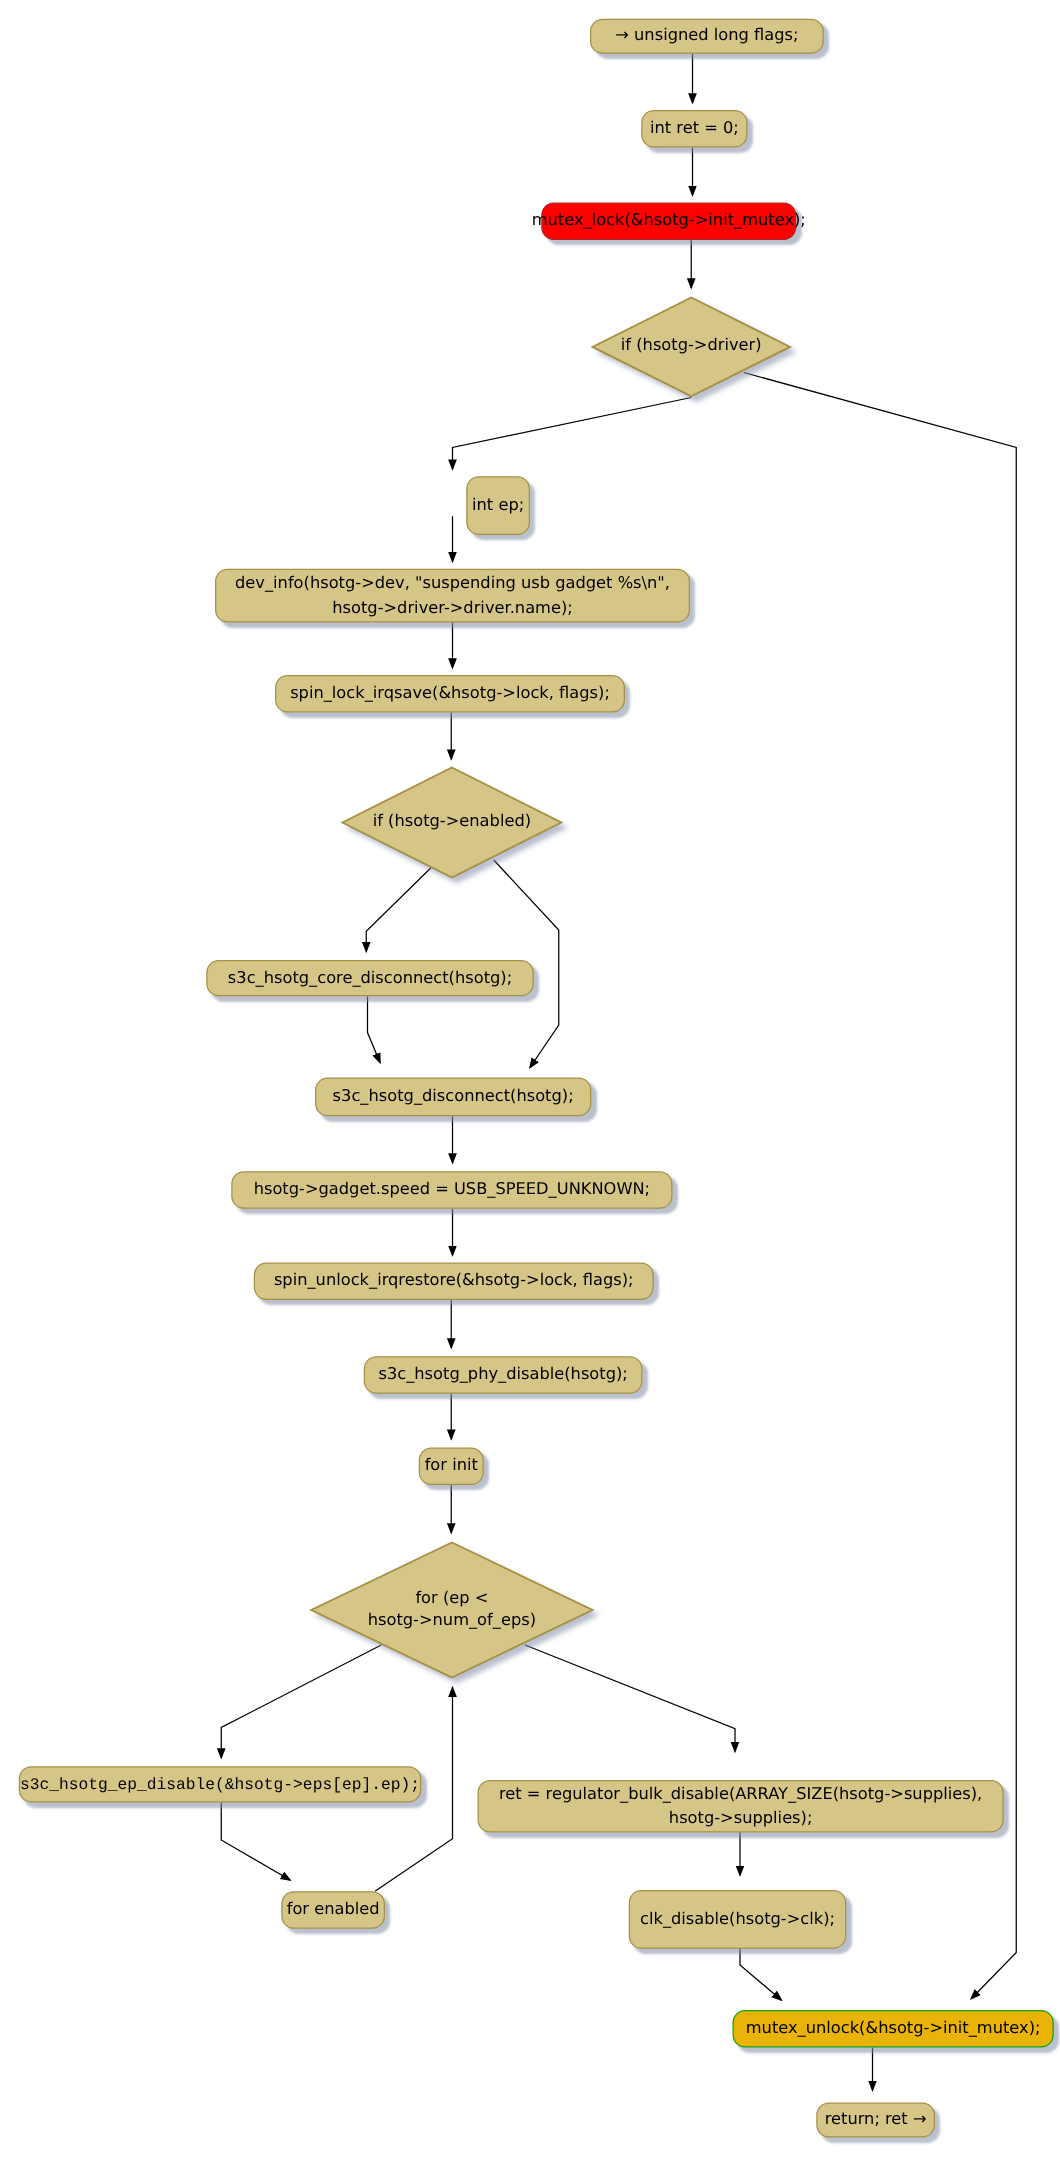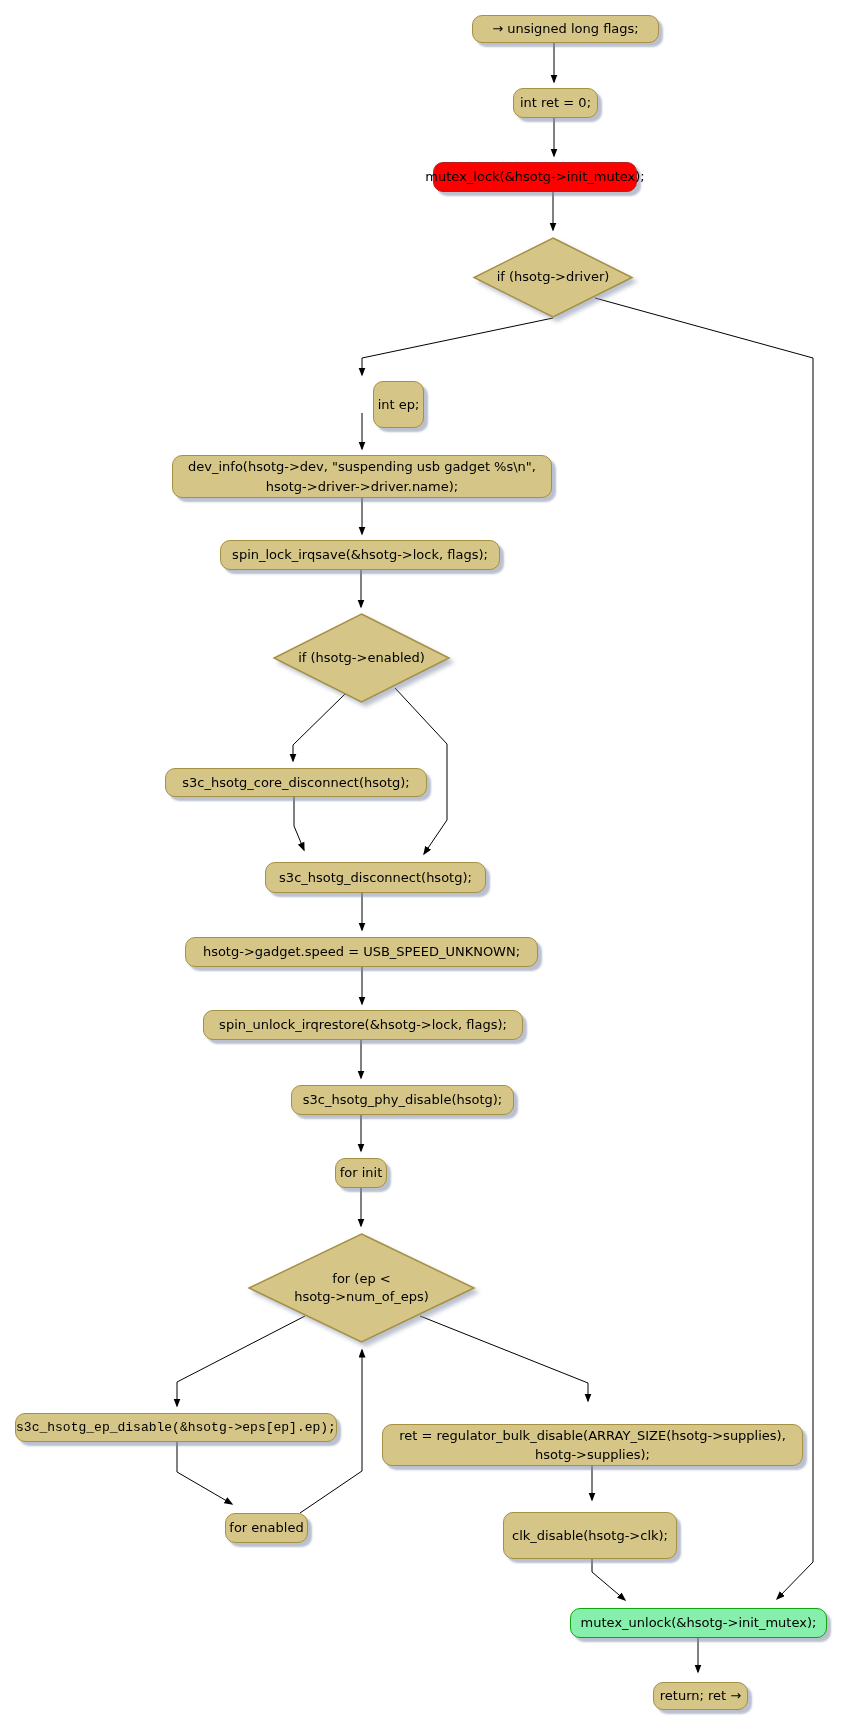--- a/index.html
+++ b/index.html
@@ -18,21 +18,21 @@
     background:#D5C687;
     border:1.5px solid #A59044;
     border-radius:10px;
     box-shadow:4px 4px 2px rgba(130,140,165,0.55);
     display:flex;flex-direction:column;
     align-items:center;justify-content:center;
     font-size:13px;color:#000;
     white-space:nowrap;text-align:center;line-height:1.5;
   }
   .node.red{background:#FF0000;border-color:#B22222;}
-  .node.green{background:#86efac;border-color:#0EA50E;}
+  .node.green{background:#eab308;border-color:#0EA50E;margin-left:16px;}
   .diamond{position:absolute;}
   .diamond svg{position:absolute;left:0;top:0;width:100%;height:100%;overflow:visible;}
   .diamond polygon{
     fill:#D5C687;stroke:#A59044;stroke-width:1.5;
     filter:drop-shadow(4px 4px 2px rgba(130,140,165,0.55));
   }
   .dlabel{
     position:absolute;left:0;top:0;right:0;bottom:0;
     display:flex;flex-direction:column;
     align-items:center;justify-content:center;
@@ -111,21 +111,21 @@
     <svg viewBox="0 0 177 90" preserveAspectRatio="none">
       <polygon points="88.5,1 176,45 88.5,89 1,45"></polygon>
     </svg>
     <span class="dlabel">if (hsotg-&gt;enabled)</span>
   </div>
 
   <div class="node" style="left:165px;top:768px;width:262px;height:29px;">
     <span>s3c_hsotg_core_disconnect(hsotg);</span>
   </div>
 
-  <div class="node" style="left:252px;top:862px;width:221px;height:31px;margin-left:13px;">
+  <div class="node" style="left:252px;top:862px;width:221px;height:31px;">
     <span>s3c_hsotg_disconnect(hsotg);</span>
   </div>
 
   <div class="node" style="left:185px;top:937px;width:353px;height:30px;">
     <span>hsotg-&gt;gadget.speed = USB_SPEED_UNKNOWN;</span>
   </div>
 
   <div class="node" style="left:203px;top:1010px;width:320px;height:30px;">
     <span>spin_unlock_irqrestore(&amp;hsotg-&gt;lock, flags);</span>
   </div>

